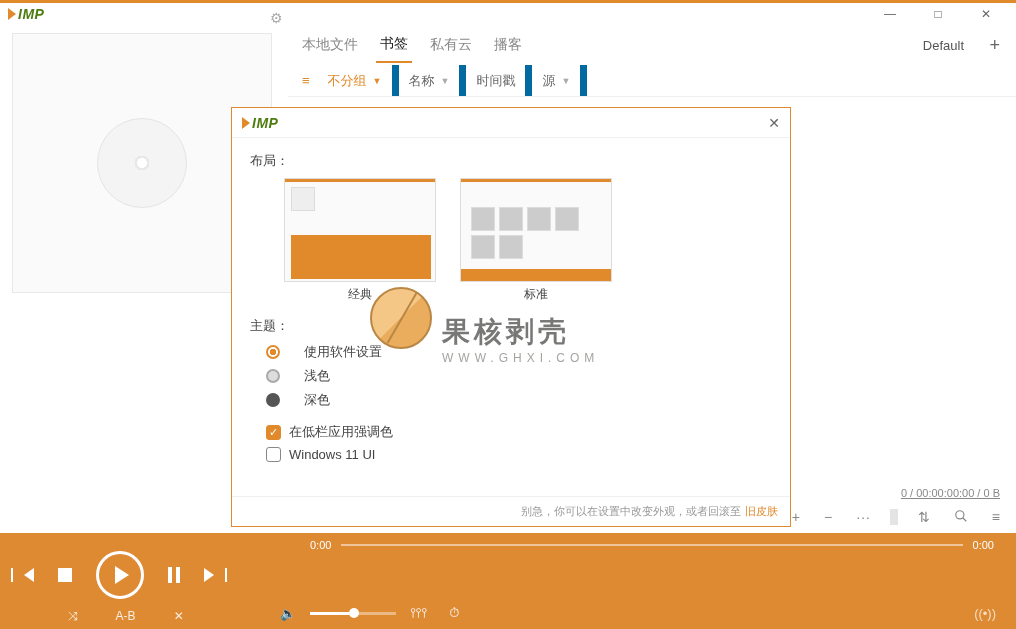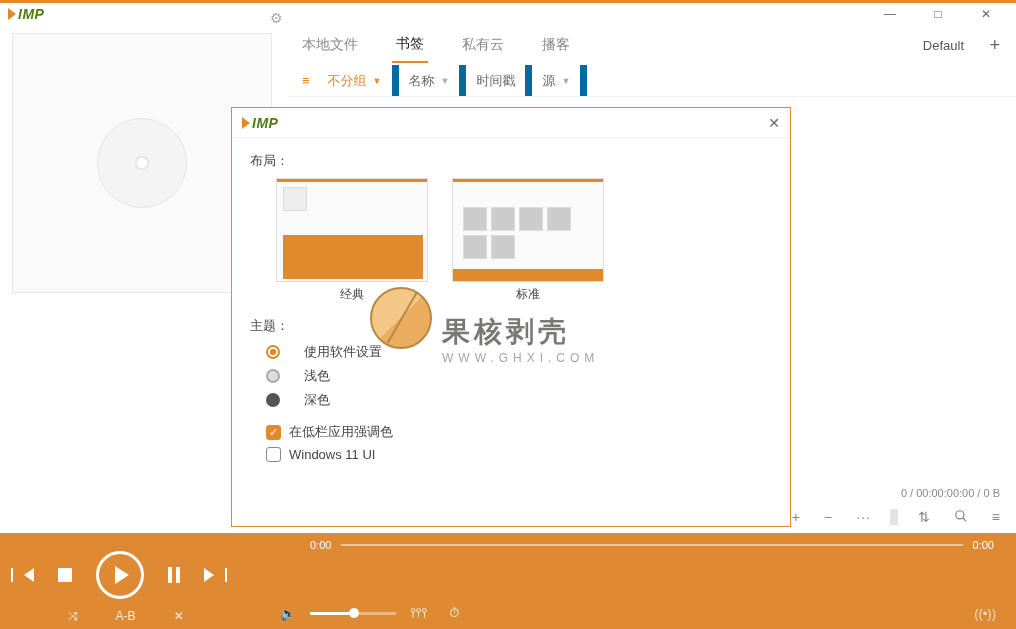--- a/index.html
+++ b/index.html
@@ -17,35 +17,35 @@
 .winbtns { display: flex; gap: 20px; align-items: center; padding-right: 12px; }
 .winbtn { width: 28px; height: 18px; display: flex; align-items: center; justify-content: center; color: #666; cursor: pointer; font-size: 12px; }
 
 
 .main { display: flex; height: 470px; }
 .left { width: 288px; padding: 8px 12px; }
 .cover { width: 260px; height: 260px; border: 1px solid #e8e8e8; background: #fafafa; position: relative; display: flex; align-items: center; justify-content: center; }
 .cd { width: 90px; height: 90px; border-radius: 50%; background: radial-gradient(circle, #fff 0 8%, #e8e8e8 8% 12%, #f4f4f4 12% 100%); border: 1px solid #e4e4e4; }
 
 .right { flex: 1; display: flex; flex-direction: column; }
-.tabs { display: flex; height: 40px; align-items: center; gap: 30px; padding-left: 10px; position: relative; }
+.tabs { display: flex; height: 40px; align-items: center; gap: 14px; padding-left: 10px; position: relative; }
 .tab { color: #888; padding: 8px 4px; cursor: pointer; font-size: 14px; }
 .tab.active { color: #222; border-bottom: 2px solid #e08a2c; }
 .default-lbl { position: absolute; right: 52px; color: #555; cursor: pointer; }
 .addbtn { position: absolute; right: 16px; font-size: 18px; color: #666; cursor: pointer; }
 
 .filters { display: flex; height: 32px; align-items: center; border-bottom: 1px solid #f0f0f0; padding-left: 6px; gap: 0; }
 .filter { display: flex; align-items: center; border-right: 7px solid #0369a1; padding: 0 10px; height: 100%; color: #666; cursor: pointer; gap: 6px; }
 .filter.orange { color: #e08a2c; }
 .hamburger { padding: 0 8px; color: #e08a2c; cursor: pointer; }
 .dd { font-size: 9px; color: #aaa; }
 .filter.orange .dd { color: #e08a2c; }
 
 
-.status { position: absolute; right: 16px; bottom: 130px; font-size: 11px; color: #888; }
+.status { position: absolute; right: 16px; bottom: 130px; font-size: 11px; color: #888; text-decoration: underline; }
 .toolbar { position: absolute; right: 12px; bottom: 98px; height: 28px; display: flex; align-items: center; gap: 16px; }
 .toolbar span { color: #888; cursor: pointer; font-size: 14px; padding: 2px 4px; }
 .toolbar .divider { width: 1px; height: 16px; background: #e4e4e4; }
 
 
 .player { position: absolute; left: 0; bottom: 0; width: 100%; height: 96px; background: #de8a33; }
 .progress-row { display: flex; align-items: center; padding: 6px 22px 0 310px; color: #fff; font-size: 11px; }
 .progress-line { flex: 1; height: 2px; background: rgba(255,255,255,0.5); margin: 0 10px; }
 .controls { position: absolute; left: 24px; top: 18px; display: flex; align-items: center; gap: 24px; color: #fff; }
 .ctrl { cursor: pointer; display: flex; align-items: center; justify-content: center; }
@@ -72,21 +72,21 @@
 .live-icon { position: absolute; right: 20px; bottom: 8px; color: rgba(255,255,255,0.7); font-size: 13px; }
 
 
 .dialog { position: absolute; left: 231px; top: 107px; width: 560px; height: 420px; background: #fff; border: 1px solid #dd8a33; z-index: 10; display: flex; flex-direction: column; }
 .dialog-head { height: 30px; display: flex; align-items: center; justify-content: space-between; padding: 0 10px; border-bottom: 1px solid #f0f0f0; }
 .dialog-head .logo { }
 .dialog-close { cursor: pointer; font-size: 14px; color: #666; }
 .dialog-body { padding: 14px 18px; flex: 1; overflow: hidden; }
 .section-label { font-size: 13px; margin-bottom: 8px; }
 
-.layouts { display: flex; gap: 24px; margin-bottom: 14px; margin-left: 26px; }
+.layouts { display: flex; gap: 24px; margin-bottom: 14px; margin-left: 34px; }
 .layout-card { width: 152px; cursor: pointer; }
 .layout-preview { width: 152px; height: 104px; border: 1px solid #ddd; background: #fafafa; position: relative; overflow: hidden; }
 .layout-card.selected .layout-preview { border: 2px solid #e08a2c; }
 .layout-title { text-align: center; font-size: 12px; padding-top: 4px; }
 .layout-card.selected .layout-title { color: #e08a2c; }
 .lp-bar { position: absolute; background: #e08a2c; }
 .lp-box { position: absolute; background: #eee; border: 1px solid #dcdcdc; }
 
 .radios { display: flex; flex-direction: column; gap: 6px; margin-left: 16px; margin-bottom: 14px; }
 .radio-row { display: flex; align-items: center; gap: 24px; cursor: pointer; text-align: center; }
@@ -282,20 +282,24 @@
       <div class="check-row checked">
         <div class="check-box">✓</div>
         <span>在低栏应用强调色</span>
       </div>
       <div class="check-row">
         <div class="check-box"></div>
         <span>Windows 11 UI</span>
       </div>
     </div>
   </div>
+  <div class="dialog-foot">
+    <span>别急，你可以在设置中改变外观，或者回滚至</span>
+    <a>旧皮肤</a>
+  </div>
 </div>
 
 <div class="watermark">
   <div class="wm-circle"></div>
   <div class="wm-text">
     <div class="t1">果核剥壳</div>
     <div class="t2">WWW.GHXI.COM</div>
   </div>
 </div>
 

